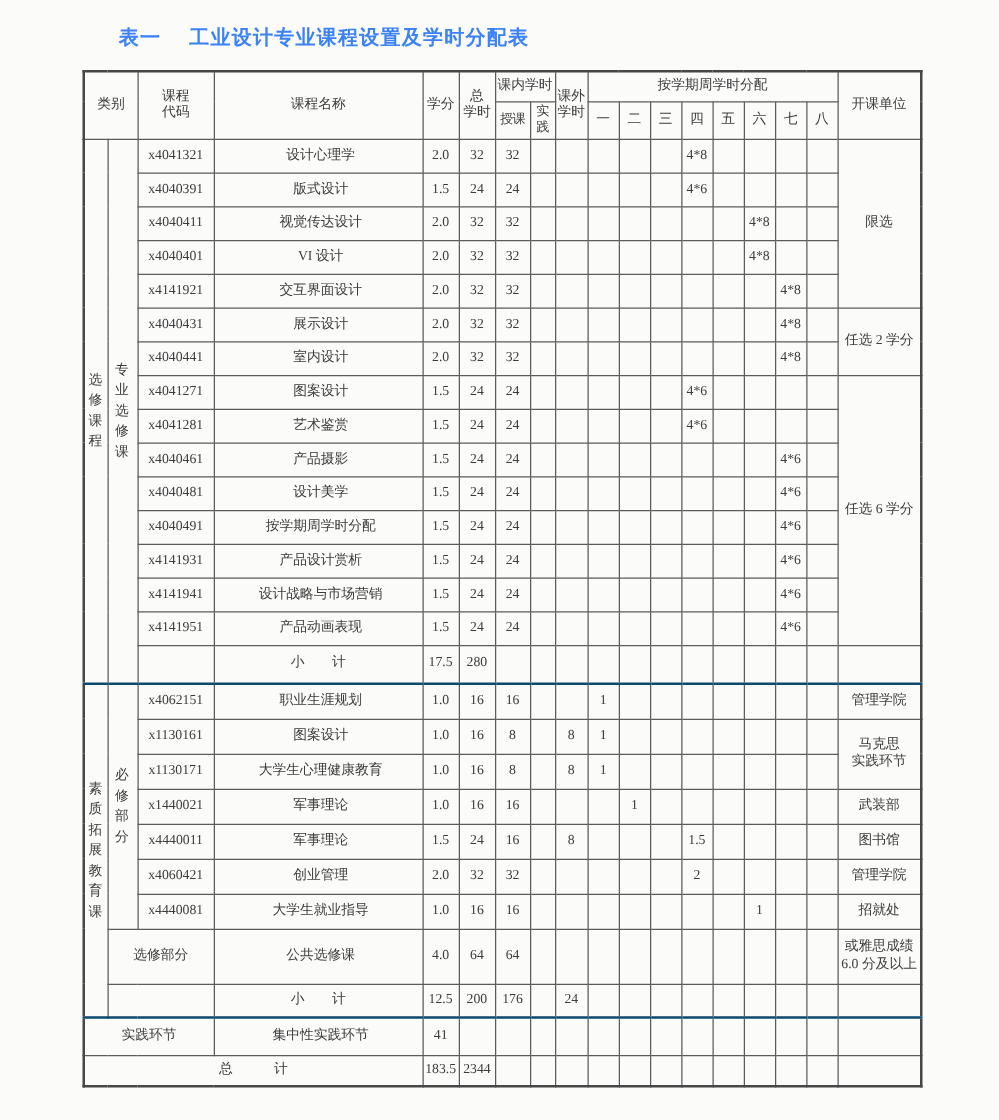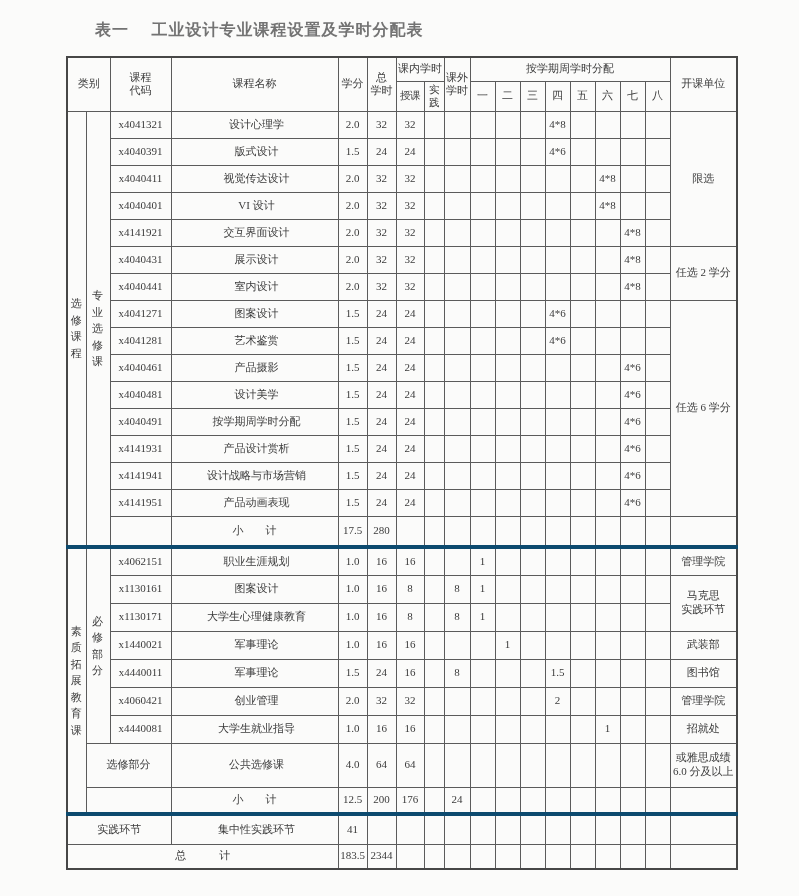--- a/index.html
+++ b/index.html
@@ -5,21 +5,21 @@
   html,body{margin:0;padding:0;}
   body{
     width:799px;height:896px;position:relative;
     background:#fbfbfa;
     font-family:"Liberation Serif","DejaVu Serif",serif;
     color:#3b3b3b;
   }
   .page-title{
     position:absolute;left:95px;top:20px;
     font-family:"Liberation Sans","DejaVu Sans",sans-serif;
-    font-size:16px;font-weight:bold;color:#737373;letter-spacing:1px;
+    font-size:16px;font-weight:bold;color:#3b82f6;letter-spacing:1px;
     white-space:pre;
   }
   table.course-table{
     position:absolute;left:66px;top:56px;width:670px;
     border-collapse:collapse;table-layout:fixed;
     border:2px solid #474747;
   }
   td,th{
     border:1px solid #5b5b5b;
     font-size:11px;font-weight:normal;
@@ -28,21 +28,21 @@
     white-space:pre-line;line-height:1.25;
     color:#3b3b3b;
   }
   td.name{text-align:center;padding-left:5px;}
   td.vcell{word-break:break-all;line-height:1.5;letter-spacing:1px;padding:0 2px;}
   .nopad{padding:0;letter-spacing:-0.5px;font-size:10.5px;}
   tr.hr1{height:24px;} tr.hr2{height:30px;padding-left:19px;}
   tr.rc{height:27px;} tr.st1{height:31px;}
   tr.rq{height:28px;} tr.ep{height:44px;}
   tr.st2{height:27px;} tr.pr{height:30px;} tr.gt{height:25px;}
-  tr.thick-top td{border-top:4px solid #0c4a6e;}
+  tr.thick-top td{border-top:2px solid #0c4a6e;}
 </style>
 </head>
 <body>
 
 <div class="page-title">表一　 工业设计专业课程设置及学时分配表</div>
 
 <table class="course-table">
   <colgroup>
     <col style="width:19px">
       <col style="width:24px">

